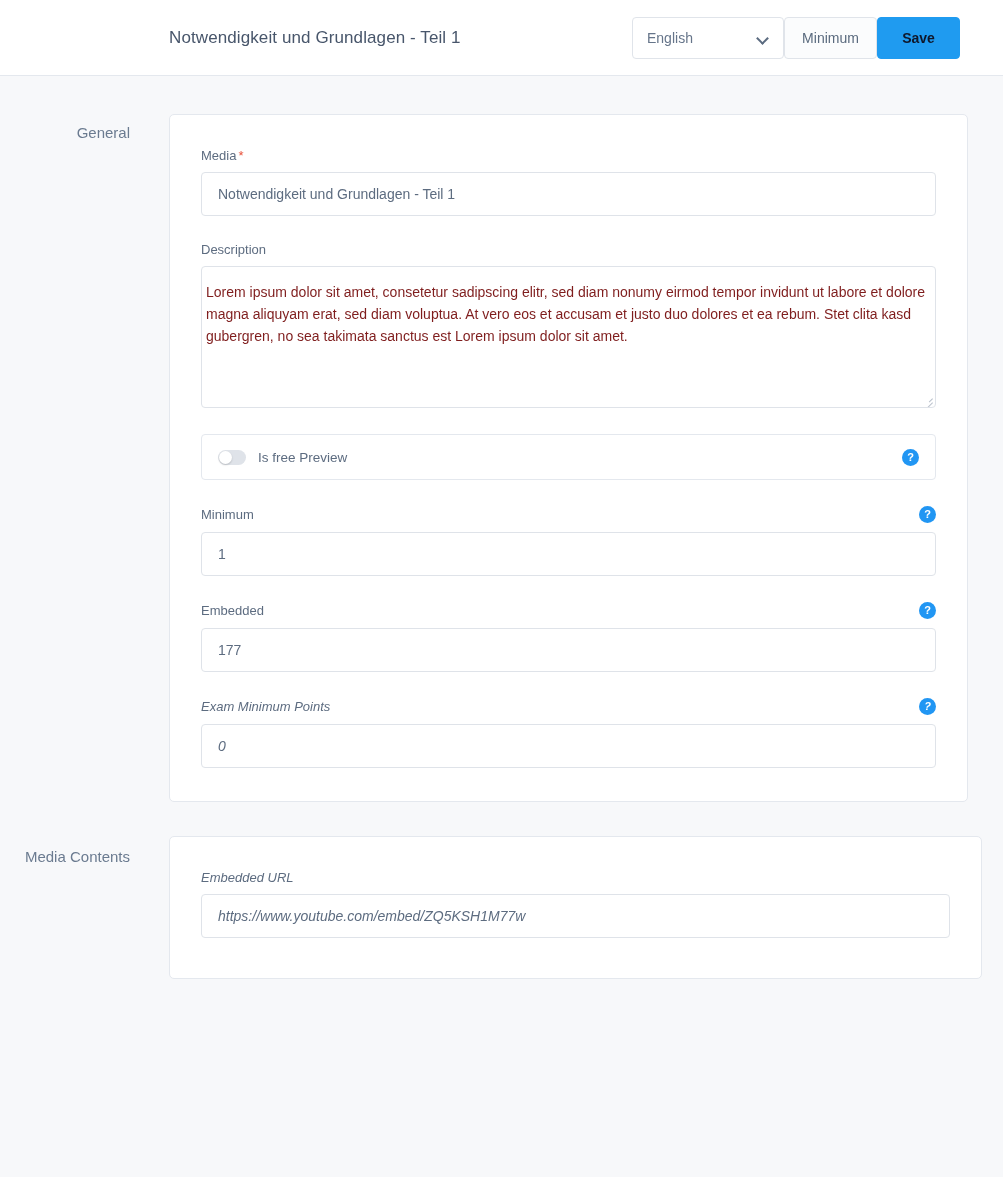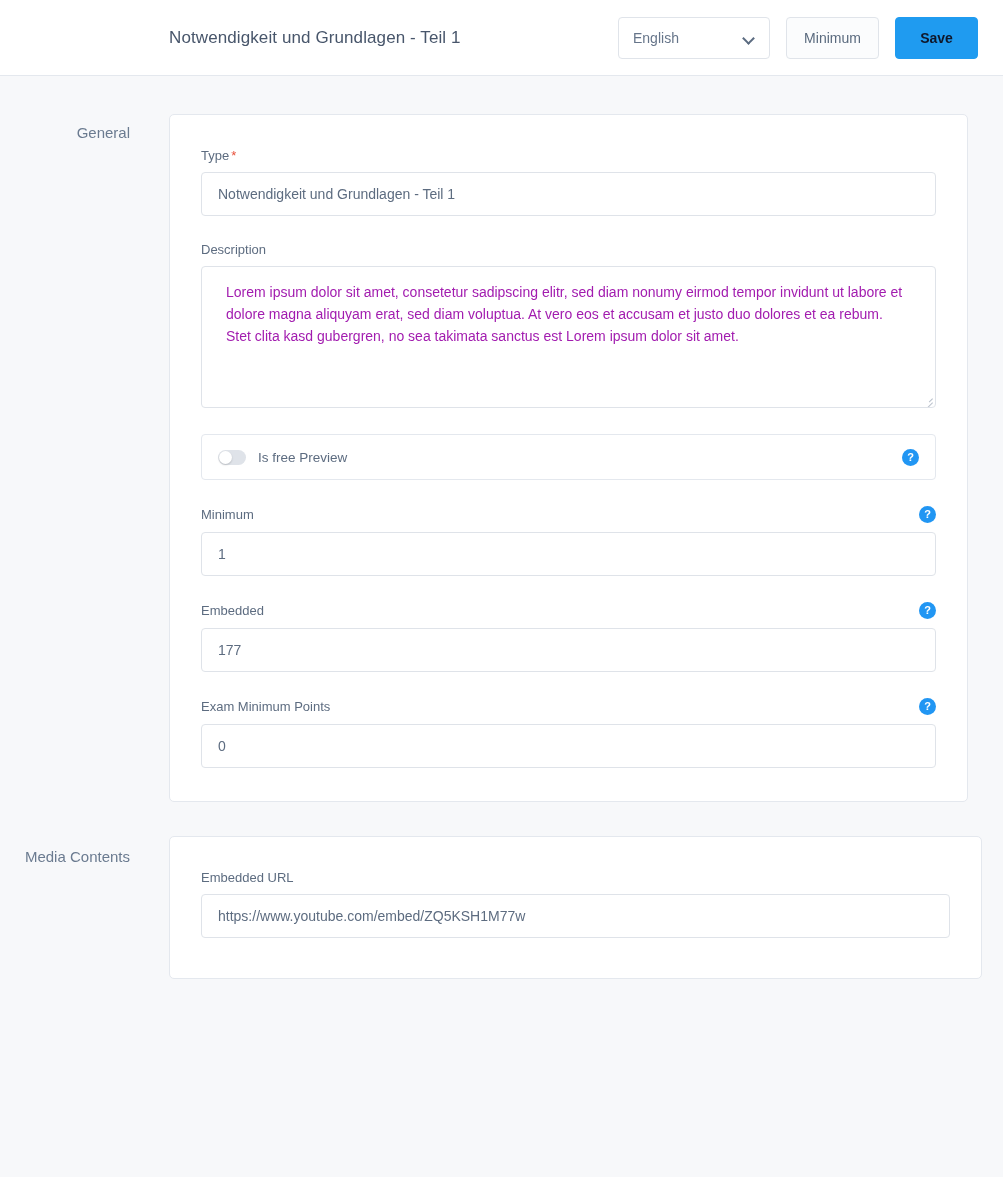--- a/index.html
+++ b/index.html
@@ -29,24 +29,24 @@
     position: absolute;
     left: 169px;
     font-size: 17px;
     color: #48566b;
     font-weight: 400;
     letter-spacing: 0.1px;
     white-space: nowrap;
   }
   .header-actions {
     position: absolute;
-    right: 25px;
-    display: flex;
-    align-items: center;
-    gap: 16px;
+    right: 43px;
+    display: flex;
+    align-items: center;
+    gap: 0;
   }
   .lang-select {
     width: 152px;
     height: 42px;
     border: 1px solid #e0e4ea;
     border-radius: 4px;
     background: #ffffff;
     display: flex;
     align-items: center;
     padding: 0 14px;
@@ -128,21 +128,21 @@
   #section-media { margin-top: 34px; }
   #section-media .section-label { margin-top: 12px; }
   #card-media {
     margin-left: 39px;
     width: 813px;
     padding: 33px 31px 40px 31px;
   }
 
   
   .field { margin-bottom: 26px; }
-  .field:last-child { margin-bottom: 0; }
+  .field:last-child { margin-bottom: 0; font-style: italic; }
   .field-label-row {
     display: flex;
     align-items: center;
     justify-content: space-between;
     margin-bottom: 9px;
   }
   .field-label {
     font-size: 13px;
     color: #5d6c80;
   }
@@ -162,24 +162,24 @@
     display: flex;
     align-items: center;
   }
   .textarea {
     width: 100%;
     height: 142px;
     border: 1px solid #dfe3e9;
     border-radius: 4px;
     background: #ffffff;
     box-sizing: border-box;
-    padding: 14px 24px;
+    padding: 14px 4px;
     font-size: 14px;
     line-height: 22px;
-    color: #a21caf;
+    color: #7f1d1d;
     position: relative;
     overflow: hidden;
   }
   .resize-grip {
     position: absolute;
     right: 2px;
     bottom: 2px;
     width: 10px;
     height: 10px;
   }
@@ -290,21 +290,21 @@
 </div>
 
 <div class="section" id="section-general">
   <div class="section-label">General</div>
 
   <div class="card" id="card-general">
 
     <div class="field">
       <div class="field-label-row">
         <div class="field-label">
-          <span>Type</span><span class="req">*</span>
+          <span>Media</span><span class="req">*</span>
         </div>
       </div>
       <div class="input">Notwendigkeit und Grundlagen - Teil 1</div>
     </div>
 
     <div class="field">
       <div class="field-label-row">
         <div class="field-label">Description</div>
       </div>
       <div class="textarea">

